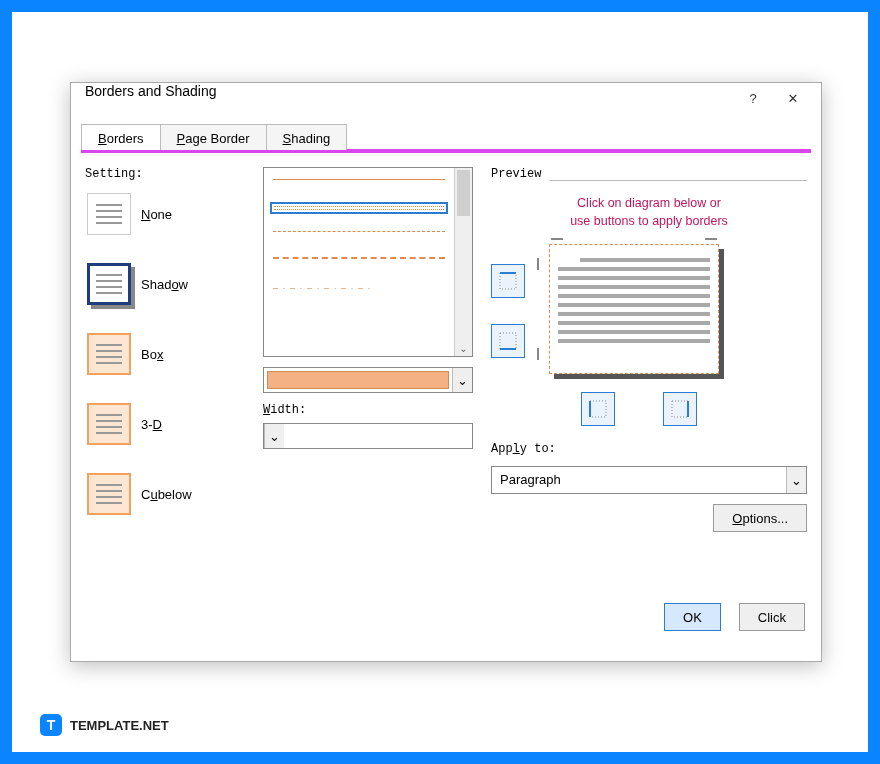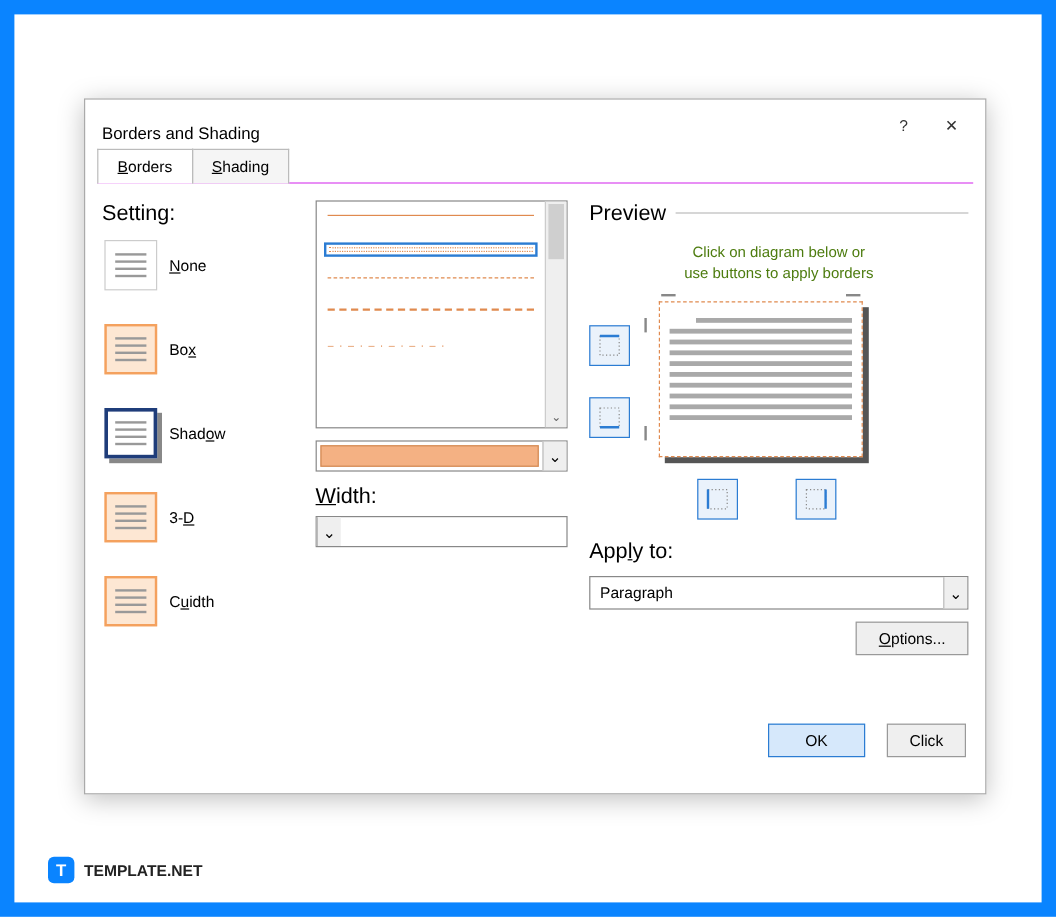--- a/index.html
+++ b/index.html
@@ -5,32 +5,32 @@
 * { box-sizing: border-box; margin: 0; padding: 0; }
 body { font-family: "Segoe UI", Tahoma, sans-serif; font-size: 13px; background: #fff; }
 
 .frame { border: 12px solid #0a84ff; width: 880px; height: 764px; position: relative; background: #fff; }
 
 .dialog {
   position: absolute; top: 70px; left: 58px; width: 752px; height: 580px;
   background: #fff; border: 1px solid #aaa;
   box-shadow: 0 4px 20px rgba(0,0,0,.25);
 }
-.titlebar { display: flex; align-items: flex-end; height: 36px; padding: 0 8px 0 14px; }
+.titlebar { display: flex; align-items: flex-start; height: 36px; padding: 0 8px 0 14px; }
 .titlebar .title { flex: 1; font-size: 14px; }
 .titlebar .tbtn { width: 40px; height: 30px; display:flex; align-items:center; justify-content:center; color:#333; }
 
-.tab-strip { margin: 4px 10px 0 10px; height: 30px; border-bottom: 1px solid #d946ef; display:flex; gap:0; }
+.tab-strip { margin: 4px 10px 0 10px; height: 30px; border-bottom: 4px solid #d946ef; display:flex; gap:0; }
 .tab { padding: 6px 16px 5px; border:1px solid #bbb; border-bottom:none; background:#f5f5f5; position:relative; top:1px; margin-right:-1px; }
 .tab.active { background:#fff; z-index:1; }
 .u { text-decoration: underline; }
 
 .body { display:flex; padding: 14px 14px 8px 14px; gap: 18px; height: 450px; }
 .col { display:flex; flex-direction:column; }
-.label { font-size:18px; margin-bottom:6px; }
+.label { font-size:12px; margin-bottom:6px;font-family:Liberation Mono, monospace; }
 
 .setting-col { width: 160px; }
 .setting-item { display:flex; align-items:center; gap:10px; margin: 6px 0 22px 2px; }
 .setting-icon { width:44px; height:42px; border:1px solid #ccc; background:#fff; display:flex; align-items:center; justify-content:center; position:relative; }
 .setting-icon.selected-orange { border:2px solid #f4a15e; background:#fde7d3; }
 .setting-icon.box { border:2px solid #f4a15e; }
 .setting-icon.selected-shadow { border:3px solid #1f3d7a; box-shadow: 4px 4px 0 #888; }
 .setting-lines { width:26px; height:20px; display:flex; flex-direction:column; justify-content:space-between; }
 .setting-lines span { height:2px; background:#999; display:block; }
 
@@ -49,41 +49,41 @@
 .scroll-arrow { position:absolute; bottom:2px; left:0; right:0; text-align:center; font-size:10px; color:#666; }
 
 .color-row, .width-row { margin-top:10px; }
 .combo { display:flex; border:1px solid #888; height:26px; background:#fff; }
 .combo .swatch { flex:1; margin:3px; }
 .combo.color .swatch { background:#f4b183; border:1px solid #d28a55; }
 .combo .val { flex:1; padding:4px 8px; border:1px dotted #e0ad85; margin:2px; font-size:12px; }
 .combo .dd { width:20px; background:#efefef; border-left:1px solid #bbb; display:flex; align-items:center; justify-content:center; }
 
 .preview-col { flex:1; }
-.preview-hint { text-align:center; font-size:12.5px; line-height:1.4; margin:8px 0 14px; color:#4d7c0f; }
+.preview-hint { text-align:center; font-size:12.5px; line-height:1.4; margin:8px 0 14px; color:#be185d; }
 .preview-area { display:flex; gap:16px; align-items:flex-start; }
 .side-btns { display:flex; flex-direction:column; gap:26px; margin-top:20px; }
 .bbtn { width:34px; height:34px; border:1px solid #2b7cd3; background:#eaf2fb; display:flex; align-items:center; justify-content:center; }
 .bbtn svg rect { fill:none; }
 .preview-doc { width:170px; height:130px; border:1px dashed #e08a4f; box-shadow:5px 5px 0 #555; background:#fff; padding:8px; margin-left:8px; margin-right:8px; position:relative; }
 .preview-doc .pline { height:4px; background:#a9a9a9; margin:5px 0; }
 .preview-doc .pline:first-child { margin-left:22px; }
 .tick-v { width:2px; height:12px; background:#888; position:absolute; }
 .tick-h { height:2px; width:12px; background:#888; position:absolute; }
 .bottom-btns { display:flex; gap:48px; margin-top:18px; margin-left:90px; }
 
 .apply-label { margin-top:16px; }
 .apply-combo { display:flex; border:1px solid #888; height:28px; margin-top:4px; }
 .apply-combo .val { flex:1; padding:5px 8px; }
 .apply-combo .dd { width:20px; background:#efefef; border-left:1px solid #bbb; display:flex;align-items:center;justify-content:center; }
 
 .options-row { display:flex; justify-content:flex-end; margin-top:10px; }
 .btn { border:1px solid #999; background:#efefef; height:28px; padding:0 18px; font-size:13px; display:inline-flex; align-items:center; }
 .footer { display:flex; justify-content:flex-end; gap:18px; padding:0 16px 16px; }
-.btn.primary { border:1px solid #2b7cd3; background:#d6e8fb; padding:0 30px; }
+.btn.primary { border:1px solid #2b7cd3; background:#d6e8fb; padding:0 18px; }
 
 .brand { position:absolute; left:28px; bottom:16px; display:flex; align-items:center; gap:8px; font-weight:700; font-family:Arial,sans-serif; color:#222; }
 .brand .logo { width:22px; height:22px; border-radius:5px; background:#0a84ff; color:#fff; display:flex; align-items:center; justify-content:center; font-weight:900; font-size:14px; }
 .brand .light { font-weight:700; }
 </style>
 </head>
 <body>
 
 <div class="frame">
 
@@ -93,20 +93,21 @@
       <div class="tbtn">
           <span>?</span>
         </div>
       <div class="tbtn">
           <span>✕</span>
         </div>
     </div>
 
     <div class="tab-strip">
       <div class="tab active"><span class="u">B</span><span>orders</span></div>
+      <div class="tab"><span class="u">P</span><span>age Border</span></div>
       <div class="tab"><span class="u">S</span><span>hading</span></div>
     </div>
 
     <div class="body">
 
       <div class="col setting-col">
         <div class="label">Setting:</div>
 
         <div class="setting-item">
           <div class="setting-icon">
@@ -114,65 +115,65 @@
                 <span></span>
                 <span></span>
                 <span></span>
                 <span></span>
               </div>
             </div>
           <div><span class="u">N</span><span>one</span></div>
         </div>
 
         <div class="setting-item">
+          <div class="setting-icon selected-shadow">
+              <div class="setting-lines">
+                <span></span>
+                <span></span>
+                <span></span>
+                <span></span>
+              </div>
+            </div>
+          <div><span>Shad</span><span class="u">o</span><span>w</span></div>
+        </div>
+
+        <div class="setting-item">
           <div class="setting-icon box selected-orange">
               <div class="setting-lines">
                 <span></span>
                 <span></span>
                 <span></span>
                 <span></span>
               </div>
             </div>
           <div><span>Bo</span><span class="u">x</span></div>
         </div>
 
         <div class="setting-item">
-          <div class="setting-icon selected-shadow">
-              <div class="setting-lines">
-                <span></span>
-                <span></span>
-                <span></span>
-                <span></span>
-              </div>
-            </div>
-          <div><span>Shad</span><span class="u">o</span><span>w</span></div>
-        </div>
-
-        <div class="setting-item">
           <div class="setting-icon selected-orange">
               <div class="setting-lines">
                 <span></span>
                 <span></span>
                 <span></span>
                 <span></span>
               </div>
             </div>
           <div><span>3-</span><span class="u">D</span></div>
         </div>
 
         <div class="setting-item">
           <div class="setting-icon selected-orange">
               <div class="setting-lines">
                 <span></span>
                 <span></span>
                 <span></span>
                 <span></span>
               </div>
             </div>
-          <div><span>C</span><span class="u">u</span><span>idth</span></div>
+          <div><span>C</span><span class="u">u</span><span>below</span></div>
         </div>
       </div>
 
       <div class="col style-col">
         <div class="style-box">
           <div class="style-list">
             <div class="style-row">
                 <div class="line-solid"></div>
               </div>
             <div class="style-row sel">
@@ -204,21 +205,21 @@
 
         <div class="width-row">
           <div class="label"><span class="u">W</span><span>idth:</span></div>
           <div class="combo">
             <div class="dd">⌄</div>
           </div>
         </div>
       </div>
 
       <div class="col preview-col">
-        <div class="label" style="display:flex;align-items:center">
+        <div class="label" style="display:flex;align-items:flex-end">
           <span>Preview</span>
           <div style="flex:1;border-top:1px solid #bbb;margin-left:8px"></div>
         </div>
         <div class="preview-hint">
           <div>Click on diagram below or</div>
           <div>use buttons to apply borders</div>
         </div>
 
         <div class="preview-area">
           <div class="side-btns">

